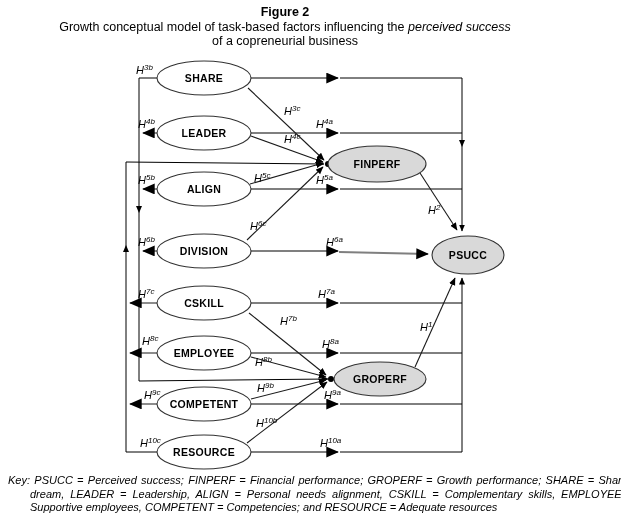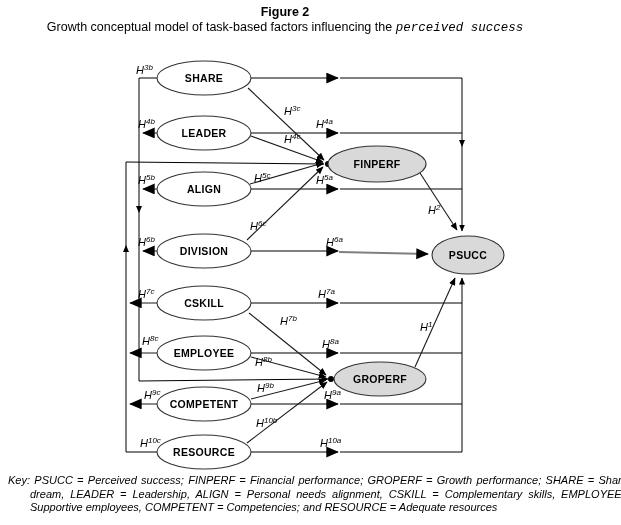--- a/index.html
+++ b/index.html
@@ -1,21 +1,21 @@
 <!DOCTYPE html>
 <html><head>
 <meta charset="utf-8">
 <style>
   html,body{margin:0;padding:0;}
   body{width:621px;height:525px;position:relative;background:#fff;overflow:hidden;
        font-family:"Liberation Sans",sans-serif;color:#000;}
   .title-block{position:absolute;top:5px;left:0;width:570px;text-align:center;}
   .fig-no{font-weight:bold;font-size:12.5px;line-height:15px;}
   .fig-caption{font-size:12.5px;line-height:14px;}
-  .it{font-style:italic;font-family:Liberation Mono, monospace;}
+  .it{font-style:italic;}
   .key-block{position:absolute;top:474px;left:8px;width:604px;font-style:italic;
              font-size:11px;line-height:13.5px;text-align:justify;
              padding-left:22px;text-indent:-22px;}
   svg{position:absolute;top:0;left:0;}
   svg text{font-family:"Liberation Sans",sans-serif;}
   .hyp{font-size:11px;font-style:italic;fill:#000;}
   .sup{font-size:8px;}
   .node-label{font-size:10.5px;font-weight:bold;fill:#000;text-anchor:middle;letter-spacing:.3px;}
   .rail{stroke:#000;stroke-width:1;fill:none;}
   .garrow{stroke:#7f7f7f;stroke-width:1.8;fill:none;}
@@ -23,21 +23,21 @@
   .eplain{fill:#fff;stroke:#333;stroke-width:1.1;}
   .eperf{fill:#d9d9d9;stroke:#333;stroke-width:1.1;}
   .hub{fill:#000;}
   .mid-arrow{fill:#000;}
 </style>
 </head>
 <body>
 
 <div class="title-block">
   <div class="fig-no">Figure 2</div>
-  <div class="fig-caption"><span>Growth conceptual model of task-based factors influencing the </span><span class="it">perceived success</span><br></div>
+  <div class="fig-caption"><span>Growth conceptual model of task-based factors influencing the </span><span class="it">perceived success</span><br><span>of a copreneurial business</span></div>
 </div>
 
 <svg width="621" height="525" viewBox="0 0 621 525">
   <defs>
     <marker id="arr" markerWidth="9" markerHeight="8" refX="6.5" refY="3" orient="auto">
       <path d="M0,0 L7,3 L0,6 z" fill="#000"></path>
     </marker>
   </defs>
 
   <g>

